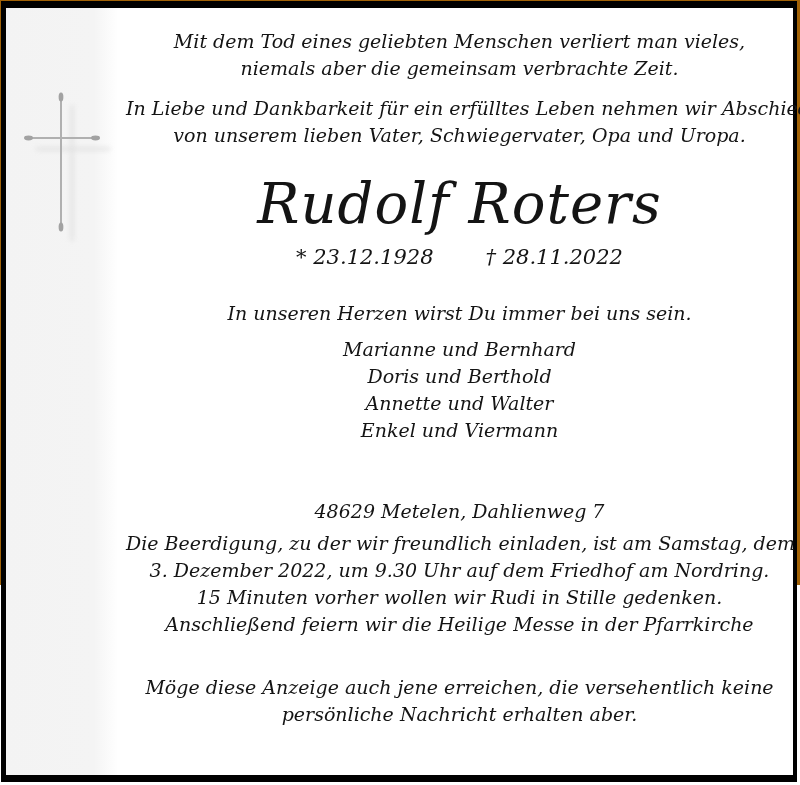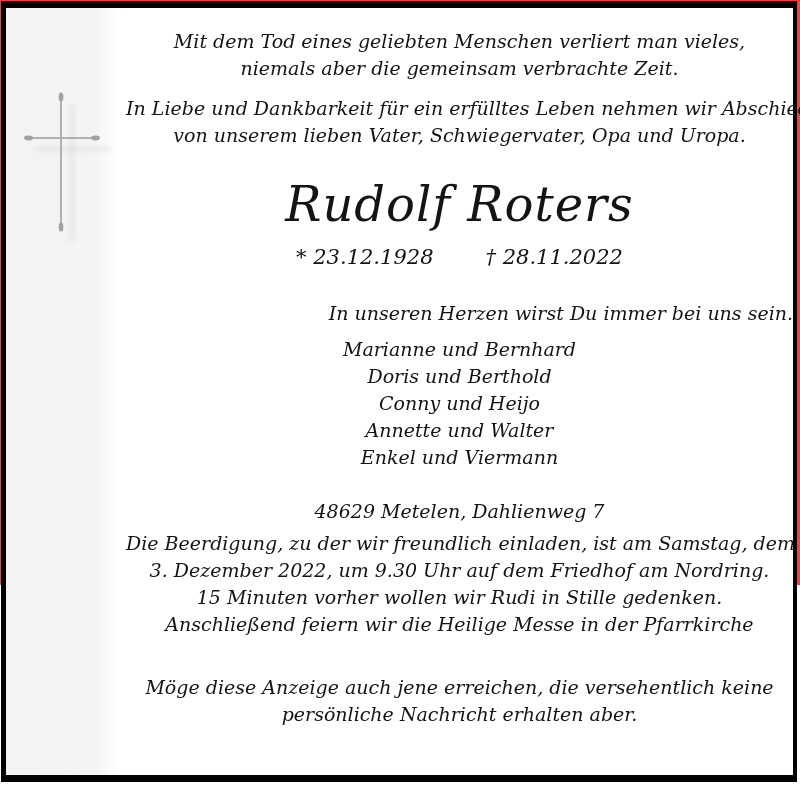--- a/index.html
+++ b/index.html
@@ -5,21 +5,21 @@
   * { margin: 0; padding: 0; box-sizing: border-box; }
   html, body {
     width: 800px; height: 785px;
     background: #ffffff;
     overflow: hidden;
     font-family: "DejaVu Serif", "Liberation Serif", serif;
   }
   .page {
     position: relative;
     width: 800px; height: 585px;
-    background: #ef4444;
+    background: #a16207;
   }
   .frame {
     position: absolute;
     left: 1px; top: 1px;
     width: 796px; height: 781px;
     border-style: solid;
     border-color: #000000;
     border-top-width: 7px;
     border-bottom-width: 7px;
     border-left-width: 5px;
@@ -46,38 +46,38 @@
     font-style: italic;
   }
   .block { position: absolute; left: 0; right: 0; }
   .line {
     font-size: 19px;
     line-height: 27px;
     white-space: nowrap;
     letter-spacing: 0px;
   }
   .name-line {
-    font-size: 48px;
+    font-size: 56px;
     line-height: 48px;
     white-space: nowrap;
     letter-spacing: 1px;
   }
   .dates-line {
     font-size: 21px;
     line-height: 27px;
     white-space: nowrap;
   }
   .date-span { display: inline-block; font-style: italic; }
   .date-birth { margin-right: 28px; }
   .date-death { margin-left: 24px; }
   .b-epigraph   { top: 20px; }
   .b-farewell   { top: 87px; }
   .b-name       { top: 172px; }
   .b-dates      { top: 236px; }
-  .b-remember   { top: 292px; text-align: right; }
+  .b-remember   { top: 292px; }
   .b-mourners   { top: 328px; }
   .b-address    { top: 490px; }
   .b-funeral    { top: 522px; }
   .b-thanks     { top: 654px; }
   .b-closing    { top: 666px; }
 </style>
 </head>
 <body>
 
 <div class="page">
@@ -138,21 +138,20 @@
         </div>
       </div>
 
       <div class="block b-remember">
         <div class="line">In unseren Herzen wirst Du immer bei uns sein.</div>
       </div>
 
       <div class="block b-mourners">
         <div class="line">Marianne und Bernhard</div>
         <div class="line">Doris und Berthold</div>
-        <div class="line">Conny und Heijo</div>
         <div class="line">Annette und Walter</div>
         <div class="line">Enkel und Viermann</div>
       </div>
 
       <div class="block b-address">
         <div class="line">48629 Metelen, Dahlienweg 7</div>
       </div>
 
       <div class="block b-funeral">
         <div class="line">Die Beerdigung, zu der wir freundlich einladen, ist am Samstag, dem</div>

